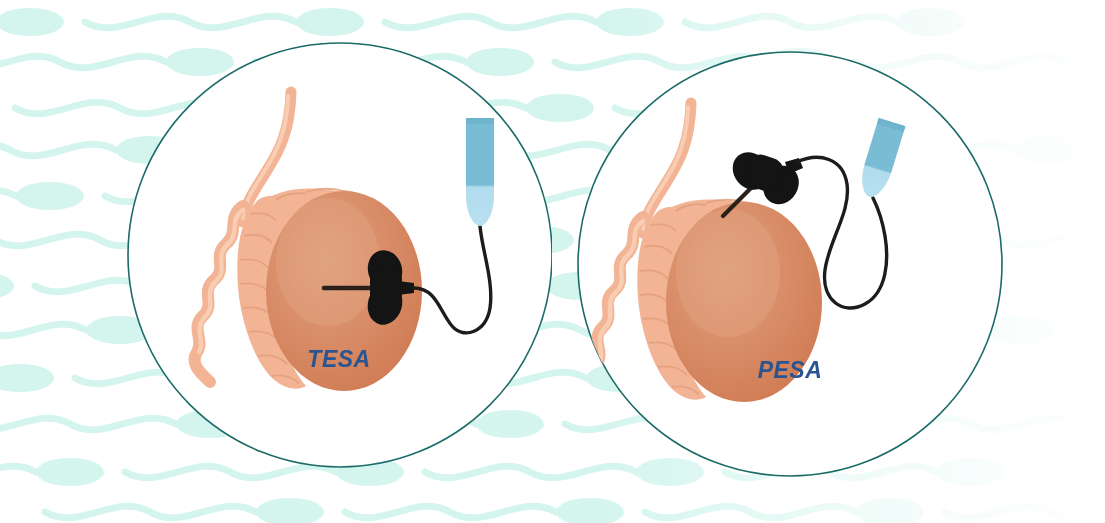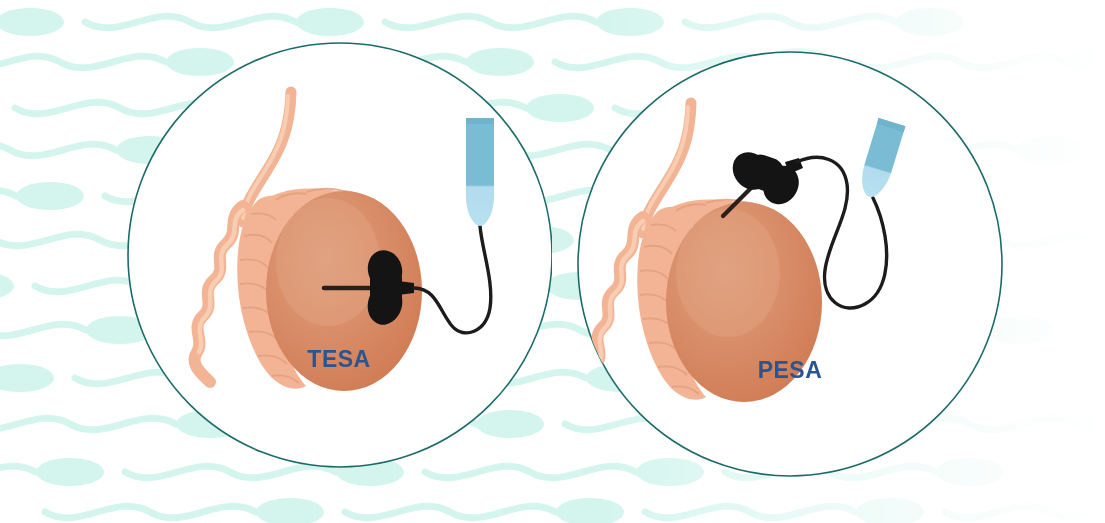--- a/index.html
+++ b/index.html
@@ -21,20 +21,21 @@
     top: 0;
     width: 1105px;
     height: 523px;
     pointer-events: none;
   }
   .panel {
     position: absolute;
     top: 0;
     width: 552px;
     height: 523px;
+    font-style: italic;
   }
   .panel-left  { left: 0; }
   .panel-right { left: 553px; margin-top: 8px; }
   .panel svg { display: block; }
   .label-text {
     font-family: "Liberation Sans", sans-serif;
     font-weight: bold;
     font-size: 23px;
     letter-spacing: 0.5px;
     fill: #2a5590;

